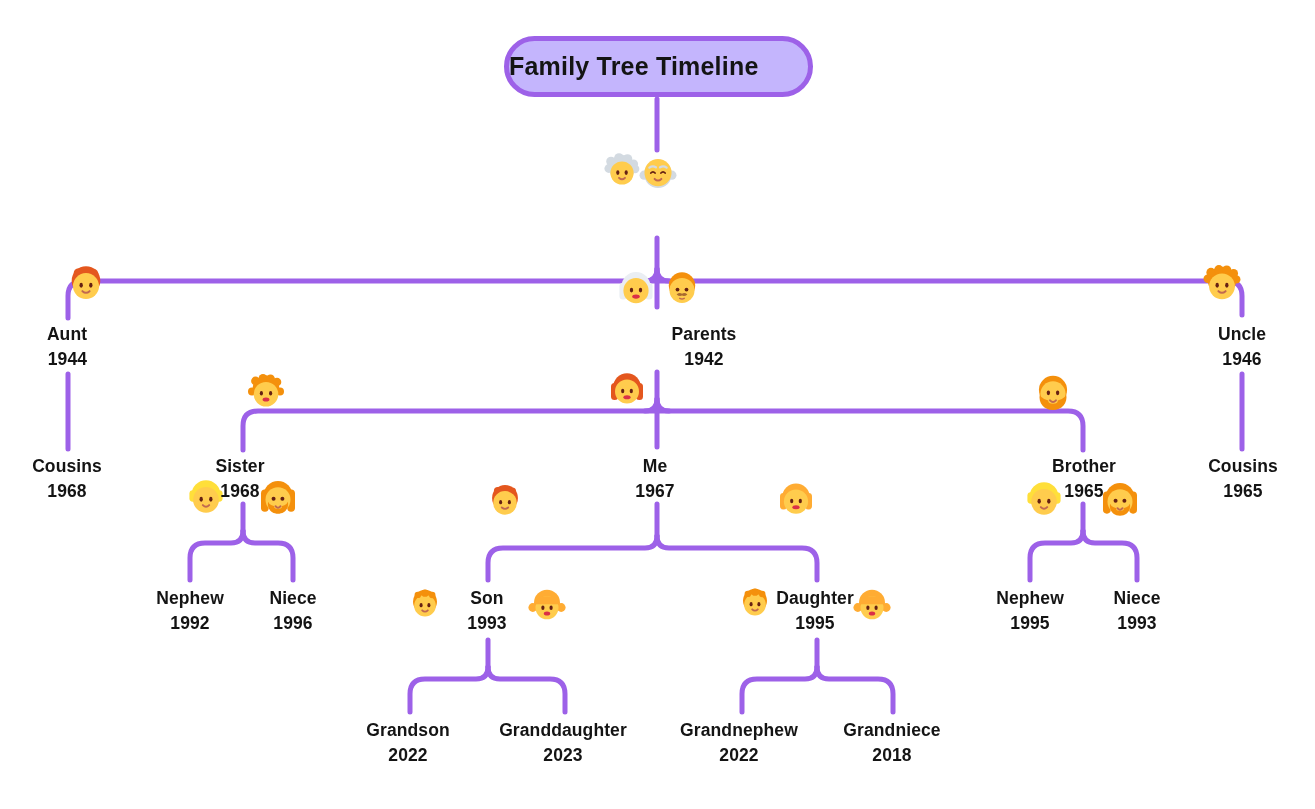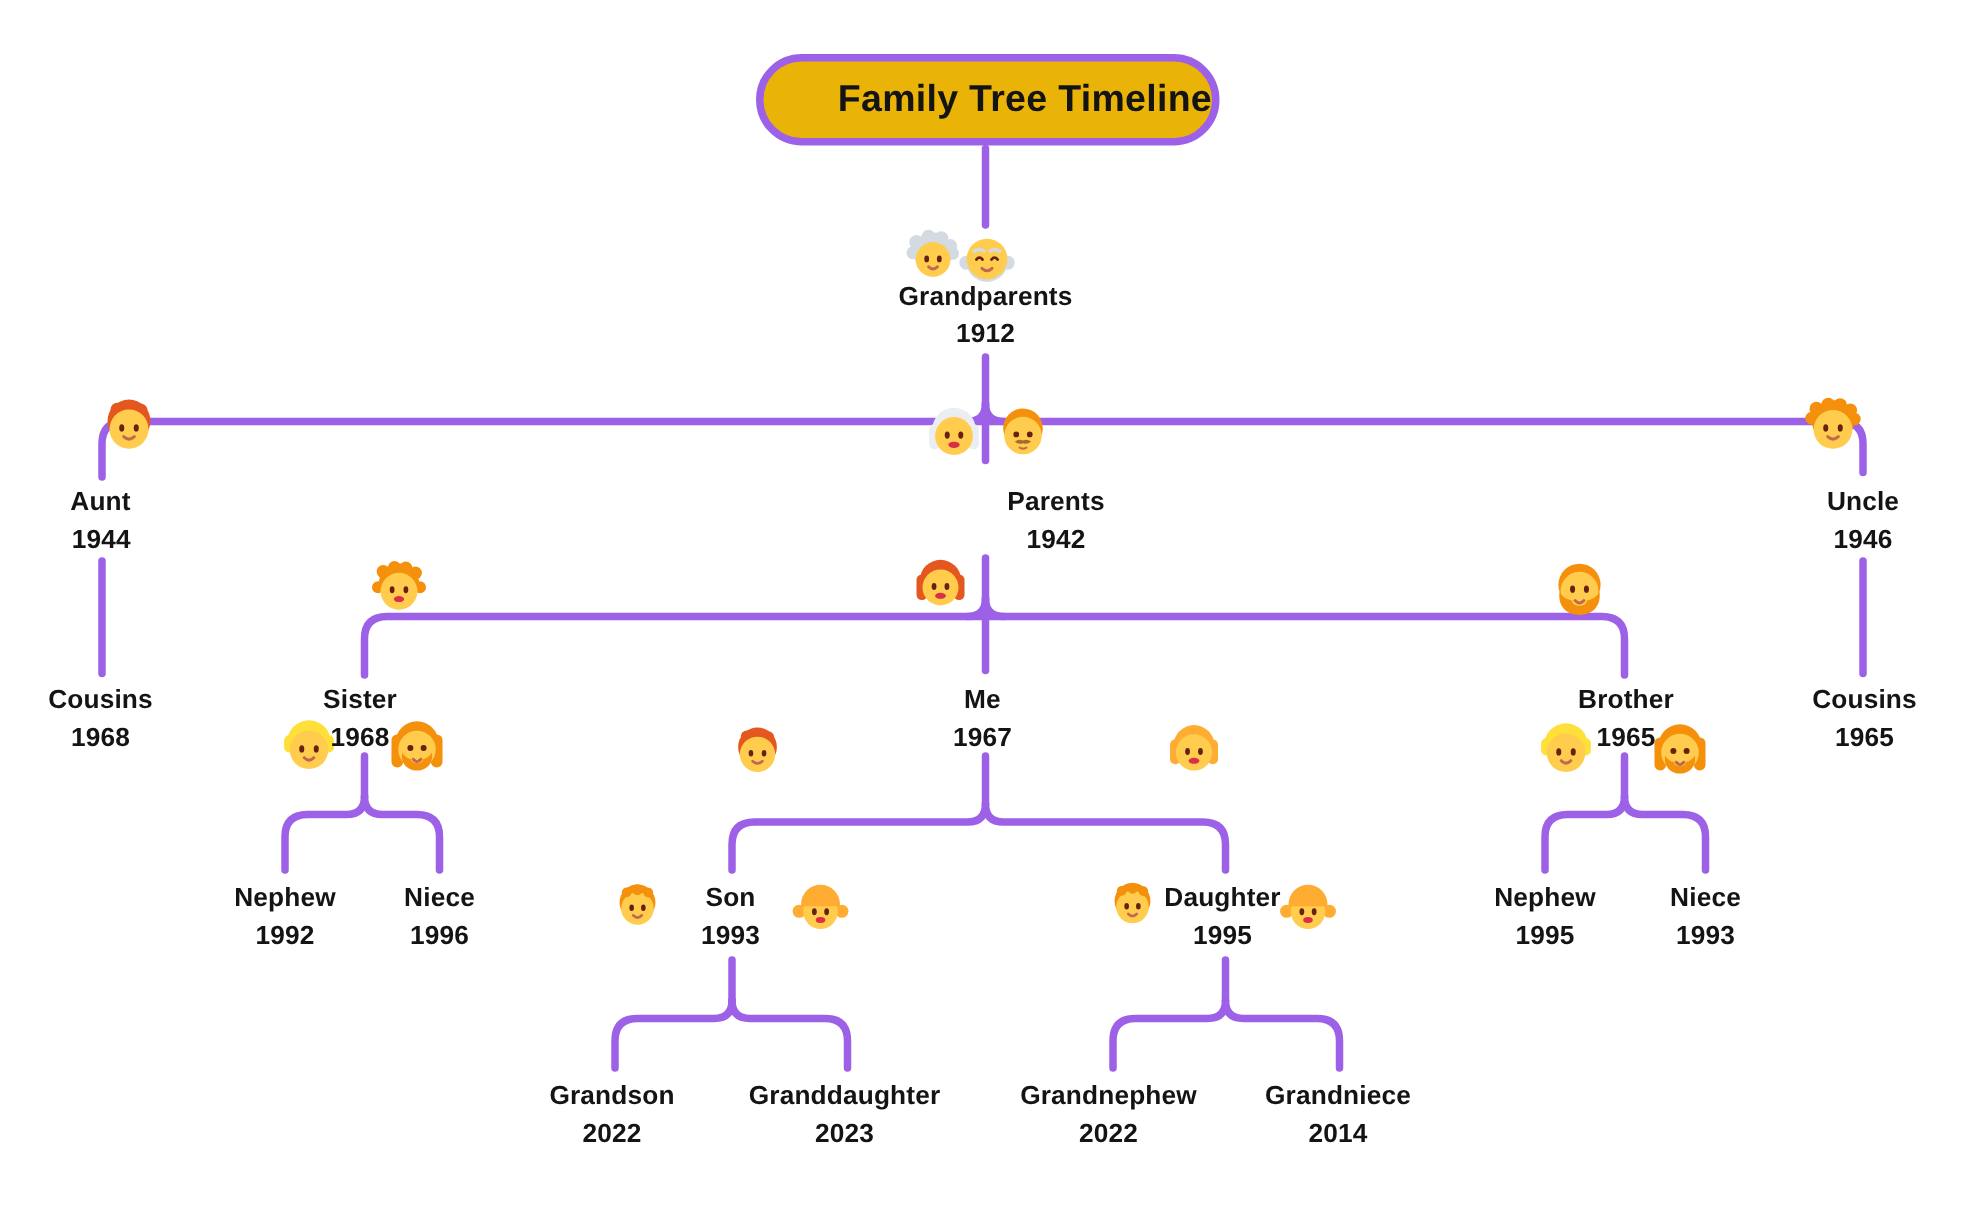--- a/index.html
+++ b/index.html
@@ -15,21 +15,21 @@
   .marker{position:absolute;z-index:2;line-height:0;}
   .node{
     position:absolute;z-index:3;transform:translateX(-50%);
     text-align:center;white-space:nowrap;
     font-size:17.5px;font-weight:700;line-height:25px;letter-spacing:.1px;
   }
   .node span{display:block;}
   .title-box{
     position:absolute;z-index:3;left:504px;top:36px;width:309px;height:61px;
     border:5px solid var(--line-color,#9D61E8);border-radius:32px;
-    background:#eab308;display:flex;align-items:center;justify-content:flex-end;
+    background:#c4b5fd;display:flex;align-items:center;justify-content:flex-start;
     box-sizing:border-box;
   }
   .title-box span{font-size:25px;font-weight:700;letter-spacing:.2px;}
 </style>
 </head>
 <body>
 
 <div id="stage">
   <svg id="edges" width="1315" height="809" viewBox="0 0 1315 809">
       <path d="M657 99 V150"></path>
@@ -56,24 +56,20 @@
       <path d="M488 667 Q488 679 476 679 H425 Q410 679 410 694 V712"></path>
       <path d="M488 667 Q488 679 500 679 H550 Q565 679 565 694 V712"></path>
       <path d="M817 640 V667"></path>
       <path d="M817 667 Q817 679 805 679 H757 Q742 679 742 694 V712"></path>
       <path d="M817 667 Q817 679 829 679 H878 Q893 679 893 694 V712"></path>
     </svg>
 
   <div class="title-box">
     <span>Family Tree Timeline</span>
   </div>
-<div class="node" style="left: 657px; top: 185px;">
-      <span>Grandparents</span>
-      <span>1912</span>
-    </div>
     <div class="node" style="left: 67px; top: 322px; text-align: right;">
       <span>Aunt</span>
       <span>1944</span>
     </div>
     <div class="node" style="left: 658px; top: 322px; margin-left: 46px;">
       <span>Parents</span>
       <span>1942</span>
     </div>
     <div class="node" style="left: 1242px; top: 322px;">
       <span>Uncle</span>
@@ -130,21 +126,21 @@
     <div class="node" style="left: 563px; top: 718px;">
       <span>Granddaughter</span>
       <span>2023</span>
     </div>
     <div class="node" style="left: 739px; top: 718px;">
       <span>Grandnephew</span>
       <span>2022</span>
     </div>
     <div class="node" style="left: 892px; top: 718px;">
       <span>Grandniece</span>
-      <span>2014</span>
+      <span>2018</span>
     </div>
     <span class="marker" style="left: 602px; top: 151px;"><svg viewBox="0 0 40 40" width="40" height="40">
         <circle cx="20" cy="17" r="13" fill="#D3DAE1"></circle>
         <circle cx="9" cy="10.5" r="4.8" fill="#D3DAE1"></circle>
         <circle cx="17" cy="7" r="4.8" fill="#D3DAE1"></circle>
         <circle cx="25.5" cy="8" r="4.8" fill="#D3DAE1"></circle>
         <circle cx="31.5" cy="13" r="4.6" fill="#D3DAE1"></circle>
         <circle cx="6.8" cy="17.5" r="4.4" fill="#D3DAE1"></circle>
         <circle cx="33.2" cy="18" r="4.2" fill="#D3DAE1"></circle>
         <circle cx="20" cy="22" r="11.6" fill="#FFCC4D"></circle>

